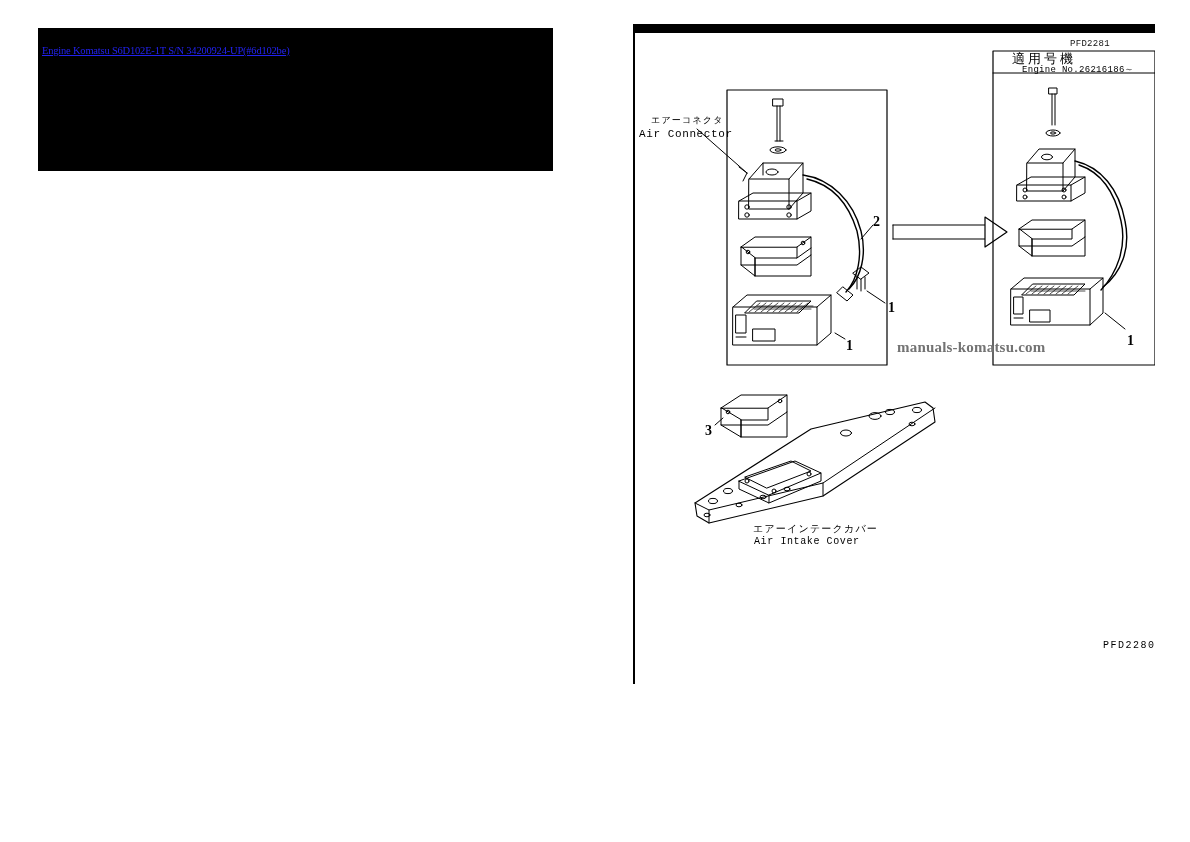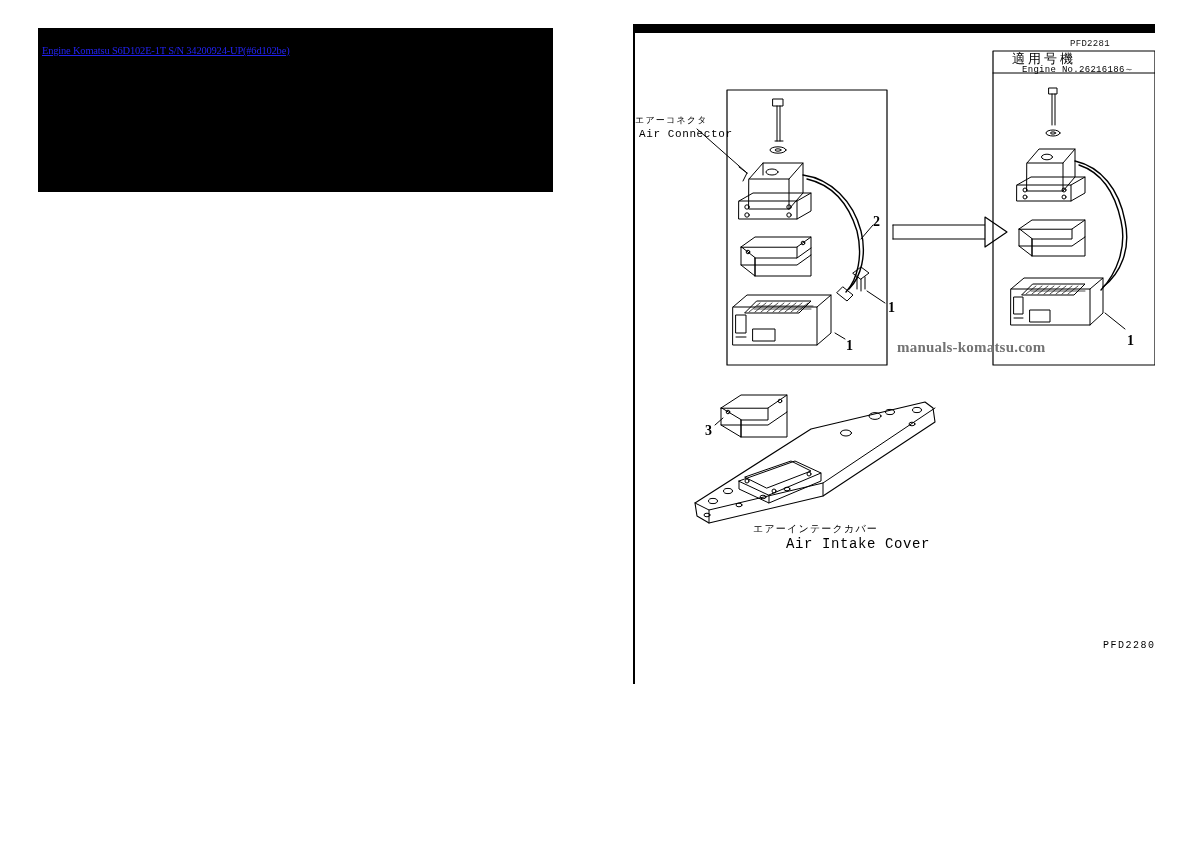--- a/index.html
+++ b/index.html
@@ -14,21 +14,21 @@
     font-family: "Liberation Sans", sans-serif;
     overflow: hidden;
   }
 
   
   #left-banner {
     position: absolute;
     left: 38px;
     top: 28px;
     width: 515px;
-    height: 164px;
+    height: 143px;
     background: #000000;
   }
   #banner-link {
     position: absolute;
     left: 4px;
     top: 17px;
     color: #2222ee;
     font-size: 10.5px;
     font-family: "Liberation Serif", serif;
     text-decoration: underline;
@@ -119,21 +119,21 @@
     left: 435px;
     top: 6px;
     font-size: 9px;
     letter-spacing: 0.3px;
     color: #111;
   }
 
   
   #lbl-air-connector-jp {
     position: absolute;
-    left: 0;
+    left: 16px;
     top: 81px;
     font-size: 9px;
     letter-spacing: 1.2px;
   }
   #lbl-air-connector-en {
     position: absolute;
     left: 4px;
     top: 95px;
     font-size: 11px;
     letter-spacing: 0.6px;
@@ -142,23 +142,22 @@
     position: absolute;
     left: 118px;
     top: 489px;
     font-size: 10px;
     letter-spacing: 1.2px;
   }
   #lbl-air-intake-en {
     position: absolute;
     left: 119px;
     top: 503px;
-    font-size: 14px;
+    font-size: 10px;
     letter-spacing: 0.6px;
-    margin-left: 32px;
   }
 
   
   .item-num {
     position: absolute;
     font-family: "Liberation Serif", serif;
     font-weight: bold;
     font-size: 14px;
     color: #000000;
   }

